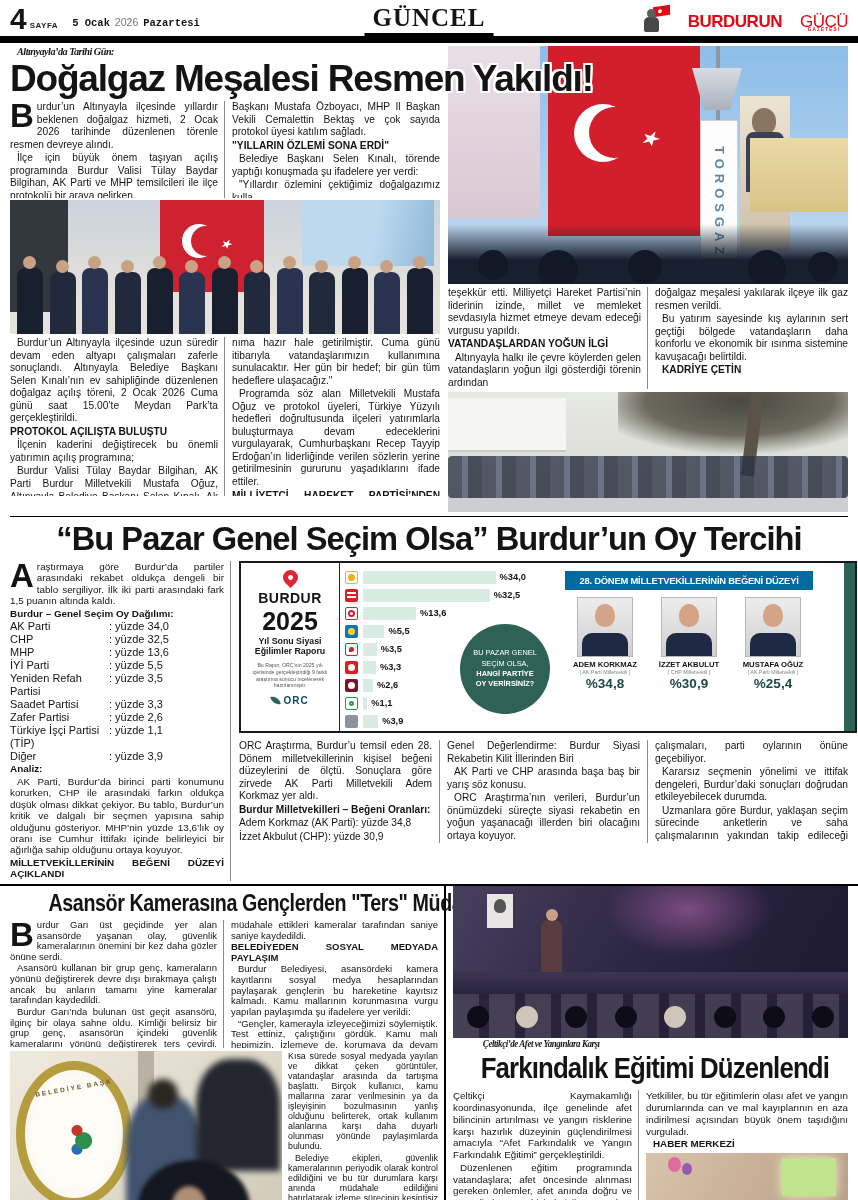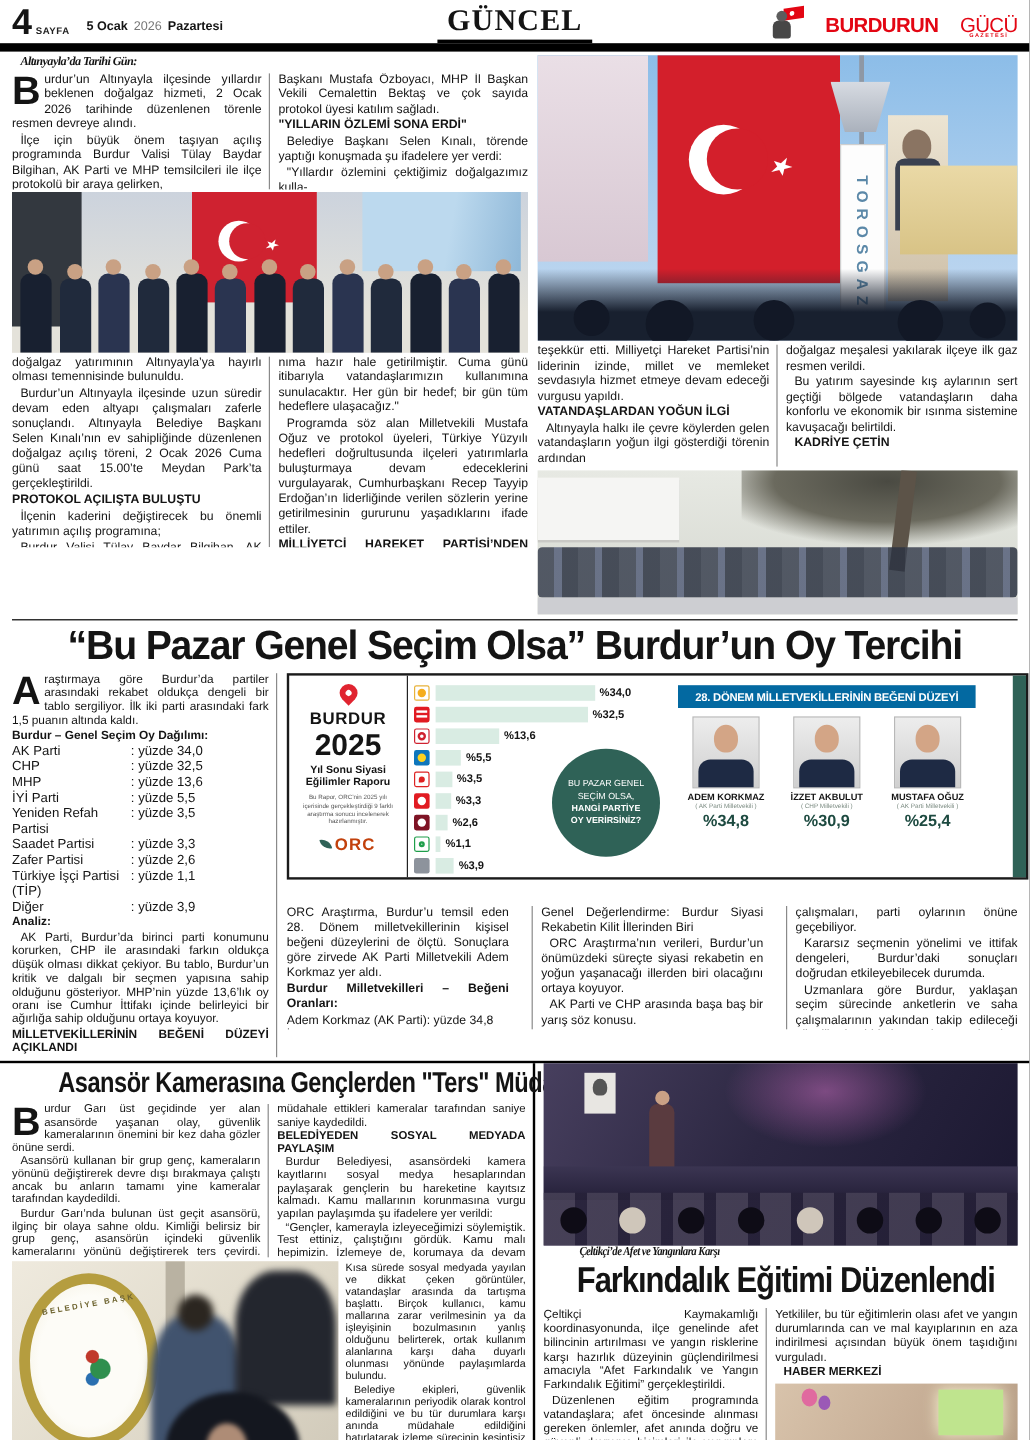--- a/index.html
+++ b/index.html
@@ -3,21 +3,21 @@
 <meta charset="utf-8">
 <style>
   html,body{margin:0;padding:0;background:#777;}
   #page{width:858px;height:1200px;margin:0 auto;background:#fff;position:relative;overflow:hidden;
         font-family:"Liberation Sans",sans-serif;color:#141414;}
   
   .hdr{height:34px;display:flex;align-items:center;padding:2px 10px 0;position:relative;}
   .pageno{font-size:30px;font-weight:bold;line-height:1;}
   .sayfa{font-size:8px;letter-spacing:.5px;margin:12px 6px 0 3px;font-weight:bold;color:#222;}
   .date{font-size:10.5px;margin-left:8px;margin-top:6px;}
-  .date .b{font-weight:bold;}
+  .date .b{font-weight:bold;font-family:Liberation Mono, monospace;}
   .date .y{color:#777;margin:0 2px;}
   .section{position:absolute;left:50%;transform:translateX(-50%);top:4px;
            font-family:"Liberation Serif",serif;font-weight:bold;font-size:25px;letter-spacing:1px;
            border-bottom:3px solid #000;padding:0 8px 1px;}
   .brand{margin-left:auto;display:flex;align-items:flex-end;gap:18px;}
   .ata{width:24px;height:26px;position:relative;margin-right:3px;}
   .ata .flagred{position:absolute;right:-3px;top:0;width:17px;height:10px;background:#e30613;transform:skewY(-8deg);}
   .ata .flagred::after{content:"";position:absolute;left:5px;top:3px;width:4px;height:4px;border-radius:50%;background:#fff;}
   .ata .bust{position:absolute;left:1px;bottom:0;width:15px;height:15px;background:#474747;border-radius:5px 5px 2px 2px;}
   .ata .bust::before{content:"";position:absolute;top:-8px;left:3px;width:9px;height:9px;border-radius:50%;background:#5d5d5d;}
@@ -98,21 +98,21 @@
   .chart{position:relative;width:618px;height:172px;border:2px solid #1a1a1a;background:#fff;box-sizing:border-box;}
   .card{position:absolute;left:0;top:0;bottom:0;width:99px;border-right:1.5px solid #222;text-align:center;padding-top:5px;box-sizing:border-box;}
   .pin{width:15px;height:15px;background:#e02430;border-radius:50% 50% 50% 0;transform:rotate(-45deg);margin:2px auto 5px;position:relative;}
   .pin::after{content:"";position:absolute;left:5px;top:5px;width:5px;height:5px;background:#fff;border-radius:50%;}
   .card .city{font-size:14px;font-weight:bold;letter-spacing:.5px;}
   .card .year{font-size:25px;font-weight:bold;line-height:1;margin-top:3px;}
   .card .csub{font-size:8.8px;font-weight:bold;line-height:1.15;margin-top:2px;}
   .card .note{font-size:5.2px;color:#555;margin:6px 5px 0;line-height:1.3;}
   .orc-row{display:flex;align-items:center;justify-content:center;gap:3px;margin-top:6px;}
   .leaf{width:9px;height:9px;background:#2f6257;border-radius:0 100% 0 100%;transform:rotate(-12deg);}
-  .orc{font-weight:bold;color:#c2410c;font-size:14px;letter-spacing:1px;}
+  .orc{font-weight:bold;color:#0c4a6e;font-size:10px;letter-spacing:1px;}
   .bars{position:absolute;left:104px;top:5px;}
   .brow{display:flex;align-items:center;height:18px;}
   .chip{width:13px;height:13px;margin-right:5px;border-radius:2px;position:relative;flex-shrink:0;box-sizing:border-box;}
   .c0{background:#fff;border:1px solid #e8b23a;}.c0::after{content:"";position:absolute;inset:2px;border-radius:50%;background:#f5ad1d;}
   .c1{background:#e11b22;}.c1::after{content:"";position:absolute;left:2px;right:2px;top:3px;height:2px;background:#fff;box-shadow:0 4px 0 #fff;}
   .c2{background:#fff;border:1px solid #cf2230;}.c2::after{content:"";position:absolute;inset:2px;border:2px solid #cf2230;border-radius:50%;}
   .c3{background:#0e76bc;}.c3::after{content:"";position:absolute;inset:3px;background:#ffd21e;border-radius:50%;}
   .c4{background:#fff;border:1px solid #d22;}.c4::after{content:"";position:absolute;inset:3px;background:#d22;border-radius:50% 50% 50% 0;}
   .c5{background:#e11b22;}.c5::after{content:"";position:absolute;inset:3px;background:#fff;border-radius:50%;}
   .c6{background:#7e1325;}.c6::after{content:"";position:absolute;inset:3px;background:#fff;border-radius:50%;}
@@ -127,21 +127,21 @@
   .mp-title{background:#0369a1;color:#fff;font-weight:bold;font-size:9.4px;text-align:center;padding:4px 2px;margin:8px 2px 7px;letter-spacing:-.2px;}
   .mp-row{display:flex;justify-content:space-between;padding:0 3px;}
   .mp{width:78px;text-align:center;}
   .mp-photo{width:54px;height:58px;margin:0 auto;background:linear-gradient(#ededed,#cfcfcf);position:relative;overflow:hidden;border:1px solid #b8b8b8;}
   .mp-photo::before{content:"";position:absolute;left:50%;top:6px;transform:translateX(-50%);width:20px;height:23px;border-radius:50% 50% 45% 45%;background:#d3a586;}
   .mp-photo::after{content:"";position:absolute;left:50%;bottom:-3px;transform:translateX(-50%);width:46px;height:26px;border-radius:10px 10px 0 0;background:#1e2a44;}
   .mp-name{font-size:7.7px;font-weight:bold;margin-top:3px;white-space:nowrap;}
   .mp-sub{font-size:5.3px;color:#7a8a80;}
   .mp-pct{font-size:13.5px;font-weight:bold;color:#1d4a40;margin-top:1px;}
   .green-strip{position:absolute;right:0;top:0;bottom:0;width:11px;background:#2f6257;}
-  .a2-bot{display:flex;gap:19px;margin-top:22px;height:103px;overflow:hidden;}
+  .a2-bot{display:flex;gap:7px;margin-top:7px;height:103px;overflow:hidden;}
   .a2-bot>div{flex:1;box-sizing:border-box;}
   .a2-bot>div+div{border-left:1px solid #8a8a8a;padding-left:7px;}
   
   .bottom{display:flex;padding:0 10px;height:352px;}
   .b-left{width:428px;flex-shrink:0;border-right:2px solid #000;padding-right:6px;}
   .b-right{flex:1;min-width:0;padding-left:7px;}
   .a3-head{font-size:24px;font-weight:bold;letter-spacing:-.5px;text-align:center;margin:3px 0 3px;
            white-space:nowrap;transform:scaleX(.82);transform-origin:center;}
   .a3-cols{height:128px;overflow:hidden;}
   .a3-cols p{font-size:9.5px;line-height:1.12;}
@@ -211,20 +211,21 @@
         <span class="t2">GÜCÜ</span>
         <span class="t3">GAZETESİ</span>
       </span>
     </span>
   </div>
   <div class="blackbar"></div>
 
   <div class="a1 bodytext">
     <div class="a1-left">
       <p class="a1-kicker">Altınyayla’da Tarihi Gün:</p>
+      <h1 class="a1-head">Doğalgaz Meşalesi Resmen Yakıldı!</h1>
       <div class="a1-intro two">
         <div>
           <p class="ni"><span class="dropcap">B</span><span>urdur’un Altınyayla ilçesinde yıllardır beklenen doğalgaz hizmeti, 2 Ocak 2026 tarihinde düzenlenen törenle resmen devreye alındı.</span></p>
           <p>İlçe için büyük önem taşıyan açılış programında Burdur Valisi Tülay Baydar Bilgihan, AK Parti ve MHP temsilcileri ile ilçe protokolü bir araya gelirken,</p>
         </div>
         <div>
           <p class="ni">Başkanı Mustafa Özboyacı, MHP İl Başkan Vekili Cemalettin Bektaş ve çok sayıda protokol üyesi katılım sağladı.</p>
           <p class="subhead">"YILLARIN ÖZLEMİ SONA ERDİ"</p>
           <p>Belediye Başkanı Selen Kınalı, törende yaptığı konuşmada şu ifadelere yer verdi:</p>
           <p>"Yıllardır özlemini çektiğimiz doğalgazımız kulla-</p>
@@ -248,21 +249,20 @@
             <i class="pn"></i>
             <i class="pn"></i>
             <i class="pn"></i>
             <i class="pn"></i>
             <i class="pn"></i>
             <i class="pn"></i>
         </div>
       </div>
       <div class="a1-botcols two">
         <div>
-          <p class="ni">doğalgaz yatırımının Altınyayla’ya hayırlı olması temennisinde bulunuldu.</p>
           <p>Burdur’un Altınyayla ilçesinde uzun süredir devam eden altyapı çalışmaları zaferle sonuçlandı. Altınyayla Belediye Başkanı Selen Kınalı’nın ev sahipliğinde düzenlenen doğalgaz açılış töreni, 2 Ocak 2026 Cuma günü saat 15.00’te Meydan Park’ta gerçekleştirildi.</p>
           <p class="subhead">PROTOKOL AÇILIŞTA BULUŞTU</p>
           <p>İlçenin kaderini değiştirecek bu önemli yatırımın açılış programına;</p>
           <p>Burdur Valisi Tülay Baydar Bilgihan, AK Parti Burdur Milletvekili Mustafa Oğuz, Altınyayla Belediye Başkanı Selen Kınalı, Ak Parti Burdur İl</p>
         </div>
         <div>
           <p class="ni">nıma hazır hale getirilmiştir. Cuma günü itibarıyla vatandaşlarımızın kullanımına sunulacaktır. Her gün bir hedef; bir gün tüm hedeflere ulaşacağız."</p>
           <p>Programda söz alan Milletvekili Mustafa Oğuz ve protokol üyeleri, Türkiye Yüzyılı hedefleri doğrultusunda ilçeleri yatırımlarla buluşturmaya devam edeceklerini vurgulayarak, Cumhurbaşkanı Recep Tayyip Erdoğan’ın liderliğinde verilen sözlerin yerine getirilmesinin gururunu yaşadıklarını ifade ettiler.</p>
           <p class="subhead">MİLLİYETÇİ HAREKET PARTİSİ’NDEN DESTEK MESAJI</p>
 
@@ -456,22 +456,22 @@
         <div class="a2-bot">
           <div>
             <p class="ni">ORC Araştırma, Burdur’u temsil eden 28. Dönem milletvekillerinin kişisel beğeni düzeylerini de ölçtü. Sonuçlara göre zirvede AK Parti Milletvekili Adem Korkmaz yer aldı.</p>
             <p class="subhead">Burdur Milletvekilleri – Beğeni Oranları:</p>
             <p class="ni">Adem Korkmaz (AK Parti): yüzde 34,8</p>
             <p class="ni">İzzet Akbulut (CHP): yüzde 30,9</p>
 
           </div>
           <div>
             <p class="ni">Genel Değerlendirme: Burdur Siyasi Rekabetin Kilit İllerinden Biri</p>
+            <p>AK Parti ve CHP arasında başa baş bir yarış söz konusu.</p>
             <p>ORC Araştırma’nın verileri, Burdur’un önümüzdeki süreçte siyasi rekabetin en yoğun yaşanacağı illerden biri olacağını ortaya koyuyor.</p>
-            <p>AK Parti ve CHP arasında başa baş bir yarış söz konusu.</p>
 
           </div>
           <div>
             <p class="ni">çalışmaları, parti oylarının önüne geçebiliyor.</p>
             <p>Kararsız seçmenin yönelimi ve ittifak dengeleri, Burdur’daki sonuçları doğrudan etkileyebilecek durumda.</p>
             <p>Uzmanlara göre Burdur, yaklaşan seçim sürecinde anketlerin ve saha çalışmalarının yakından takip edileceği pilot illerden biri olmaya devam edecek.</p>
 
           </div>
         </div>
       </div>

